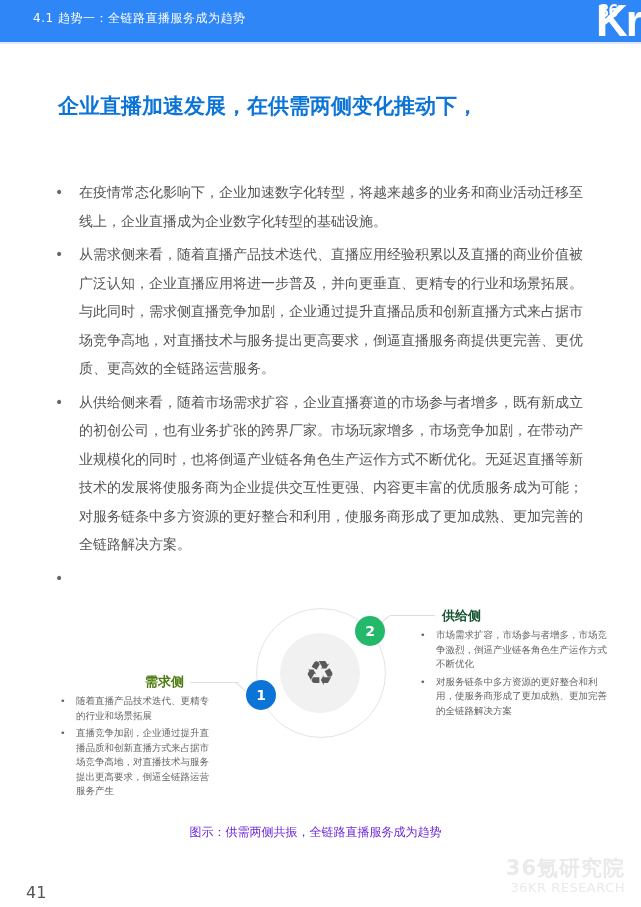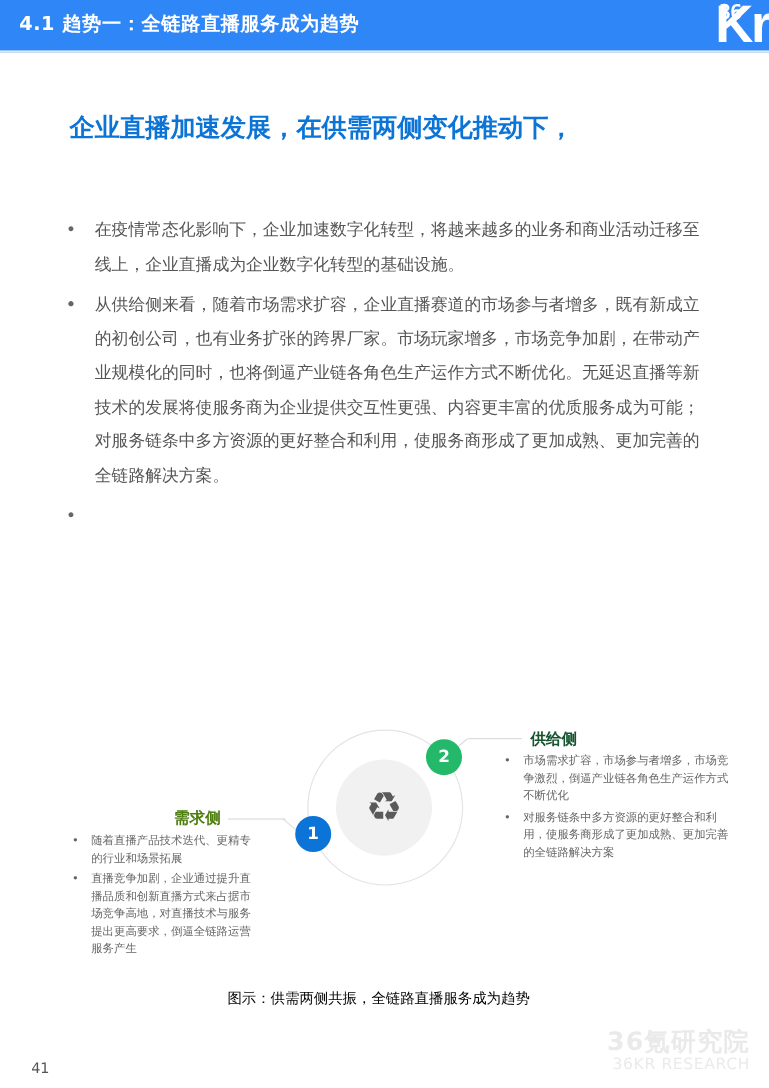--- a/index.html
+++ b/index.html
@@ -7,22 +7,22 @@
     width:641px; height:907px; position:relative; overflow:hidden;
     background:#ffffff;
     font-family:"DejaVu Sans","Liberation Sans",sans-serif;
   }
   .header-bar {
     position:absolute; left:0; top:0; width:641px; height:42px;
     background:#2f86f6;
     border-bottom:2px solid #dfe9f7;
   }
   .header-title {
-    position:absolute; left:16px; top:10px;
-    color:#ffffff; font-size:16px; font-weight:bold; letter-spacing:0.5px;
+    position:absolute; left:33px; top:10px;
+    color:#ffffff; font-size:12px; font-weight:normal; letter-spacing:0.5px;
   }
   .logo {
     position:absolute; right:0; top:0; height:42px; width:90px; overflow:hidden;
   }
   .logo .num {
     position:absolute; left:20px; top:1px; color:#fff; font-size:17px; font-weight:bold;
     font-family:"DejaVu Sans Mono","Liberation Mono",monospace; letter-spacing:-1px;margin-left:28px;
   }
   .logo .kr {
     position:absolute; left:45px; top:-4px; color:#fff; font-size:44px; font-weight:bold;
@@ -71,24 +71,24 @@
   .side-list {
     position:absolute; margin:0; padding:0; list-style:none;
     color:#666; font-size:9.5px; line-height:14.5px;
   }
   .side-list li { position:relative; padding-left:16px; margin-bottom:3px; }
   .side-list li .dot { position:absolute; left:0; top:0; }
   .demand-list { left:60px; top:104px; width:150px; }
   .supply-list { left:420px; top:38px; width:190px; }
   .caption {
     position:absolute; left:0; top:824px; width:631px; text-align:center;
-    color:#000000; font-size:12px;
+    color:#6d28d9; font-size:12px;
   }
   .page-number {
-    position:absolute; left:26px; top:883px; color:#555; font-size:12px;
+    position:absolute; left:26px; top:883px; color:#555; font-size:16px;
   }
   .watermark-cn {
     position:absolute; right:16px; top:854px; color:#eaeaea; font-size:21px; font-weight:bold;
     letter-spacing:1px;
   }
   .watermark-en {
     position:absolute; right:16px; top:880px; color:#eaeaea; font-size:13px; letter-spacing:0.5px;
   }
 </style>
 </head>
@@ -106,20 +106,21 @@
   <div>企业直播加速发展，在供需两侧变化推动下，</div>
 </div>
 
 <ul class="bullets">
   <li>
     <span class="dot">•</span>
     <span>在疫情常态化影响下，企业加速数字化转型，将越来越多的业务和商业活动迁移至线上，企业直播成为企业数字化转型的基础设施。</span>
   </li>
   <li>
     <span class="dot">•</span>
+    <span>从需求侧来看，随着直播产品技术迭代、直播应用经验积累以及直播的商业价值被广泛认知，企业直播应用将进一步普及，并向更垂直、更精专的行业和场景拓展。与此同时，需求侧直播竞争加剧，企业通过提升直播品质和创新直播方式来占据市场竞争高地，对直播技术与服务提出更高要求，倒逼直播服务商提供更完善、更优质、更高效的全链路运营服务。</span>
   </li>
   <li>
     <span class="dot">•</span>
     <span>从供给侧来看，随着市场需求扩容，企业直播赛道的市场参与者增多，既有新成立的初创公司，也有业务扩张的跨界厂家。市场玩家增多，市场竞争加剧，在带动产业规模化的同时，也将倒逼产业链各角色生产运作方式不断优化。无延迟直播等新技术的发展将使服务商为企业提供交互性更强、内容更丰富的优质服务成为可能；对服务链条中多方资源的更好整合和利用，使服务商形成了更加成熟、更加完善的全链路解决方案。</span>
   </li>
   <li>
     <span class="dot">•</span>
   </li>
 </ul>
 

